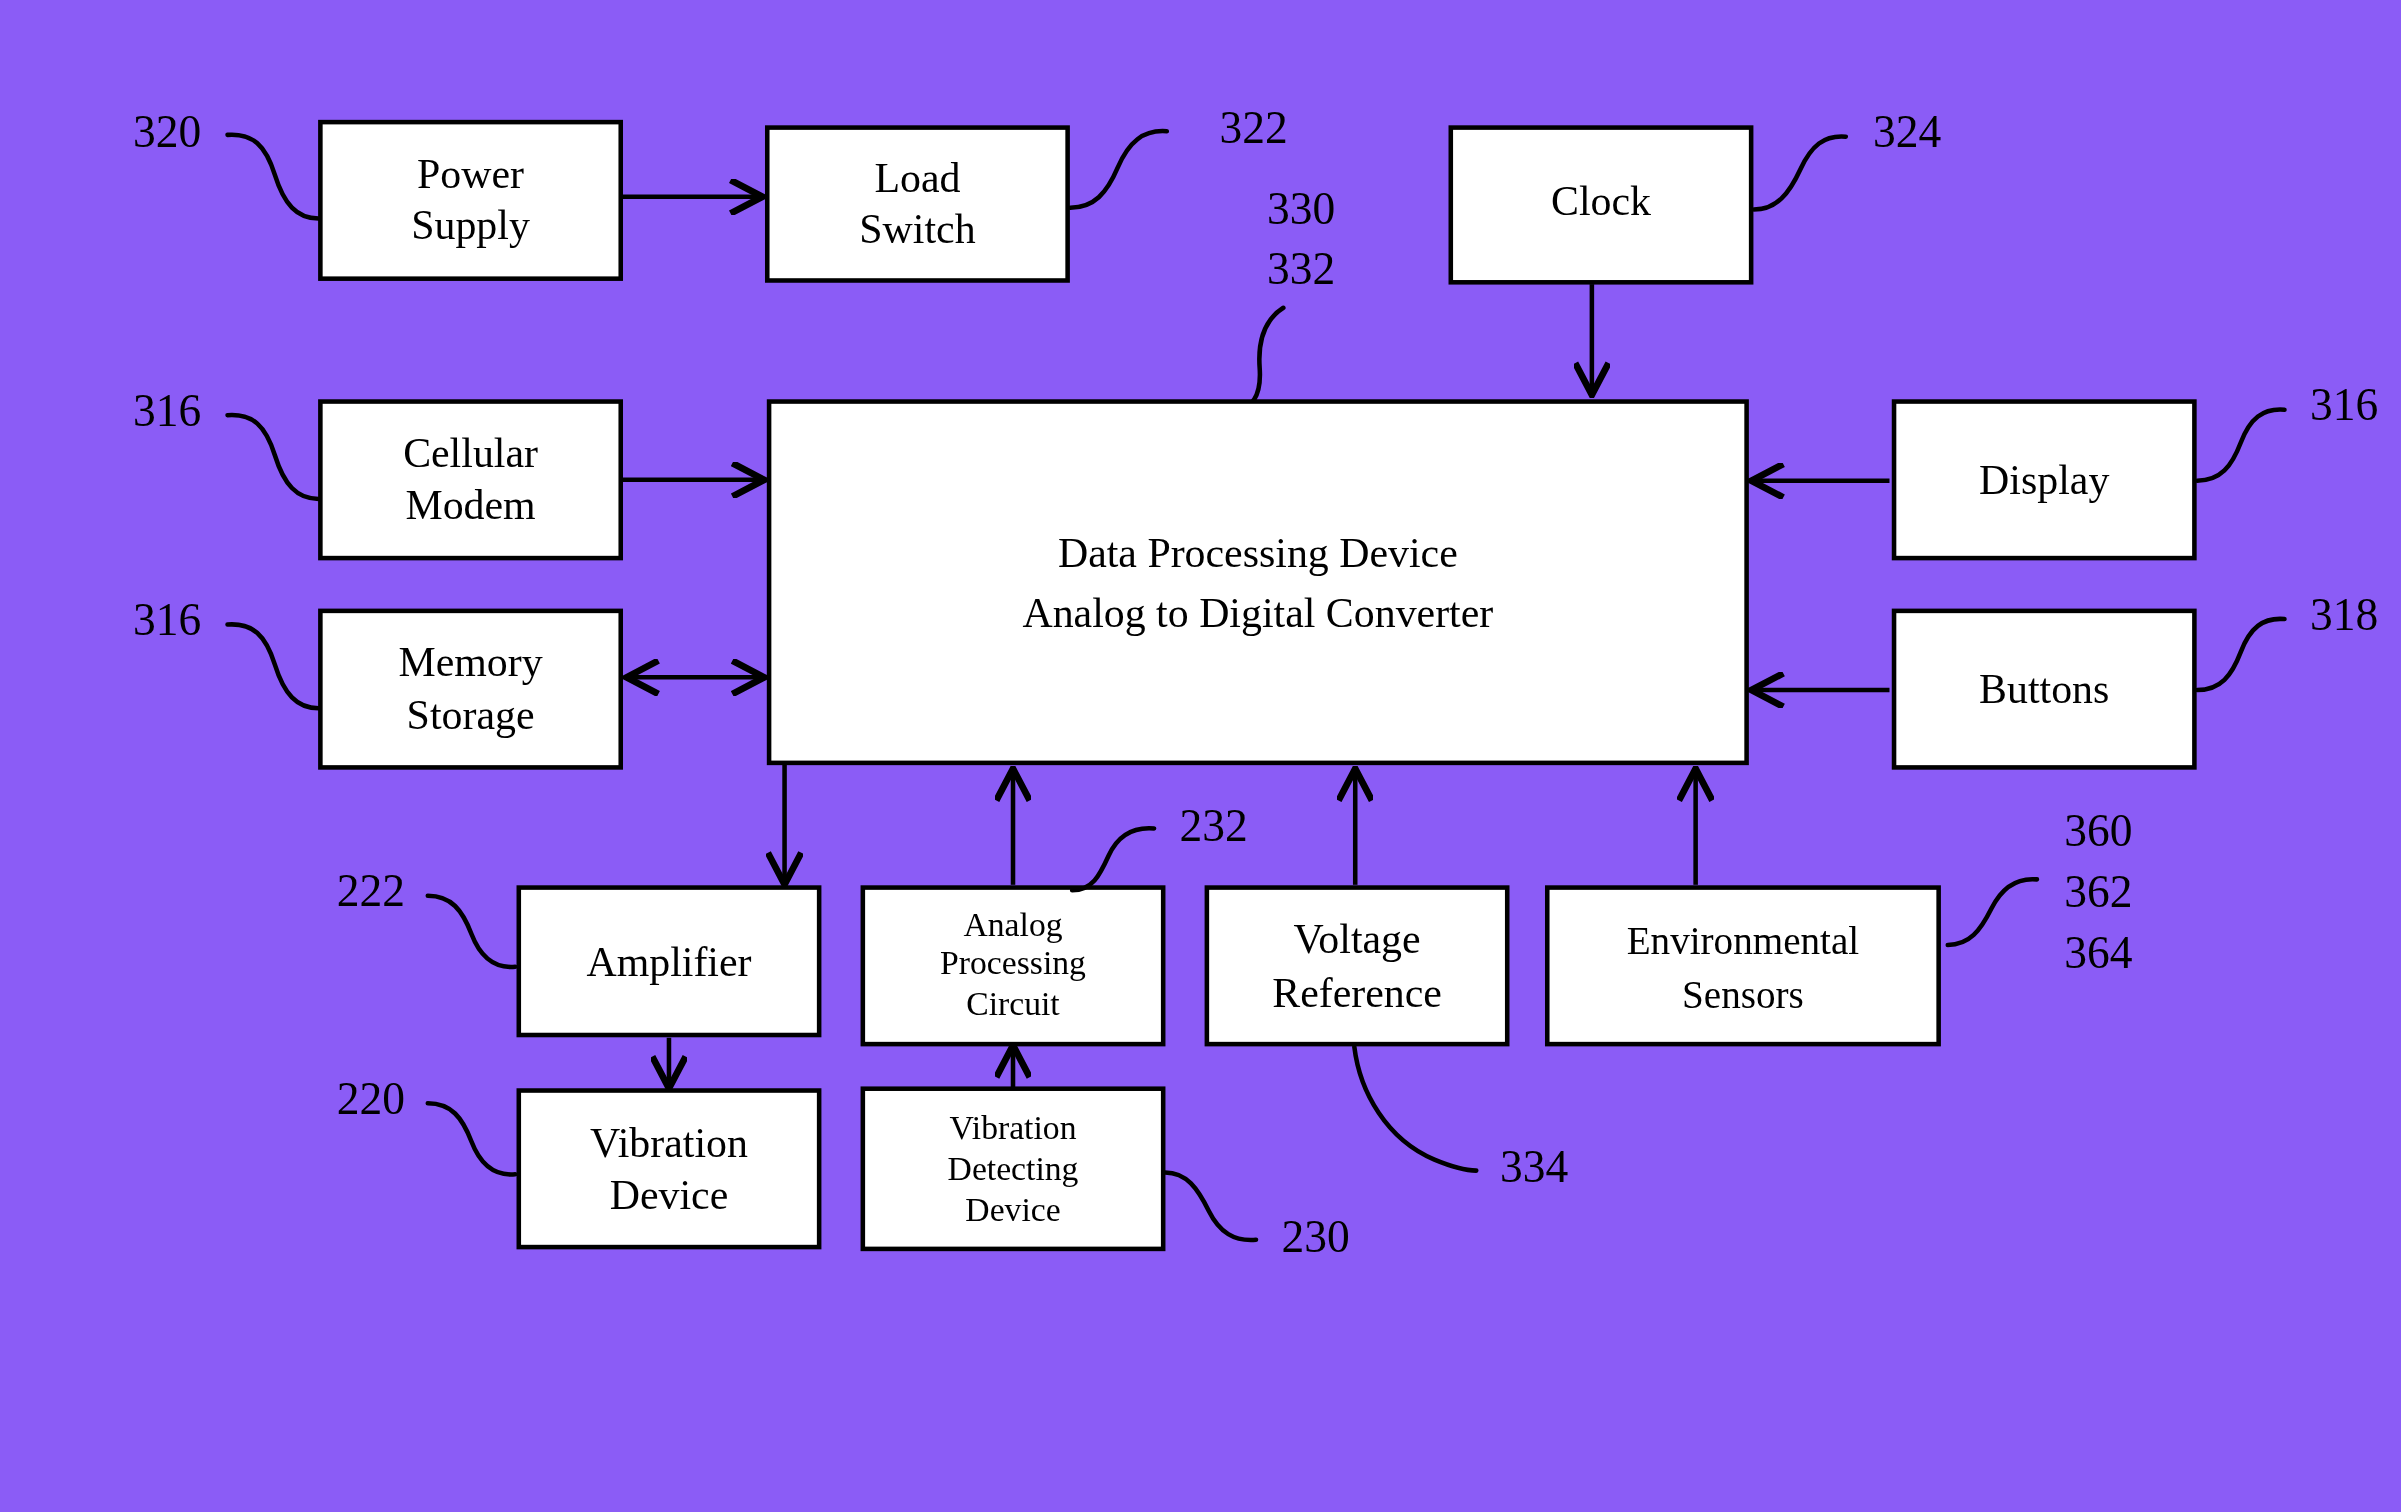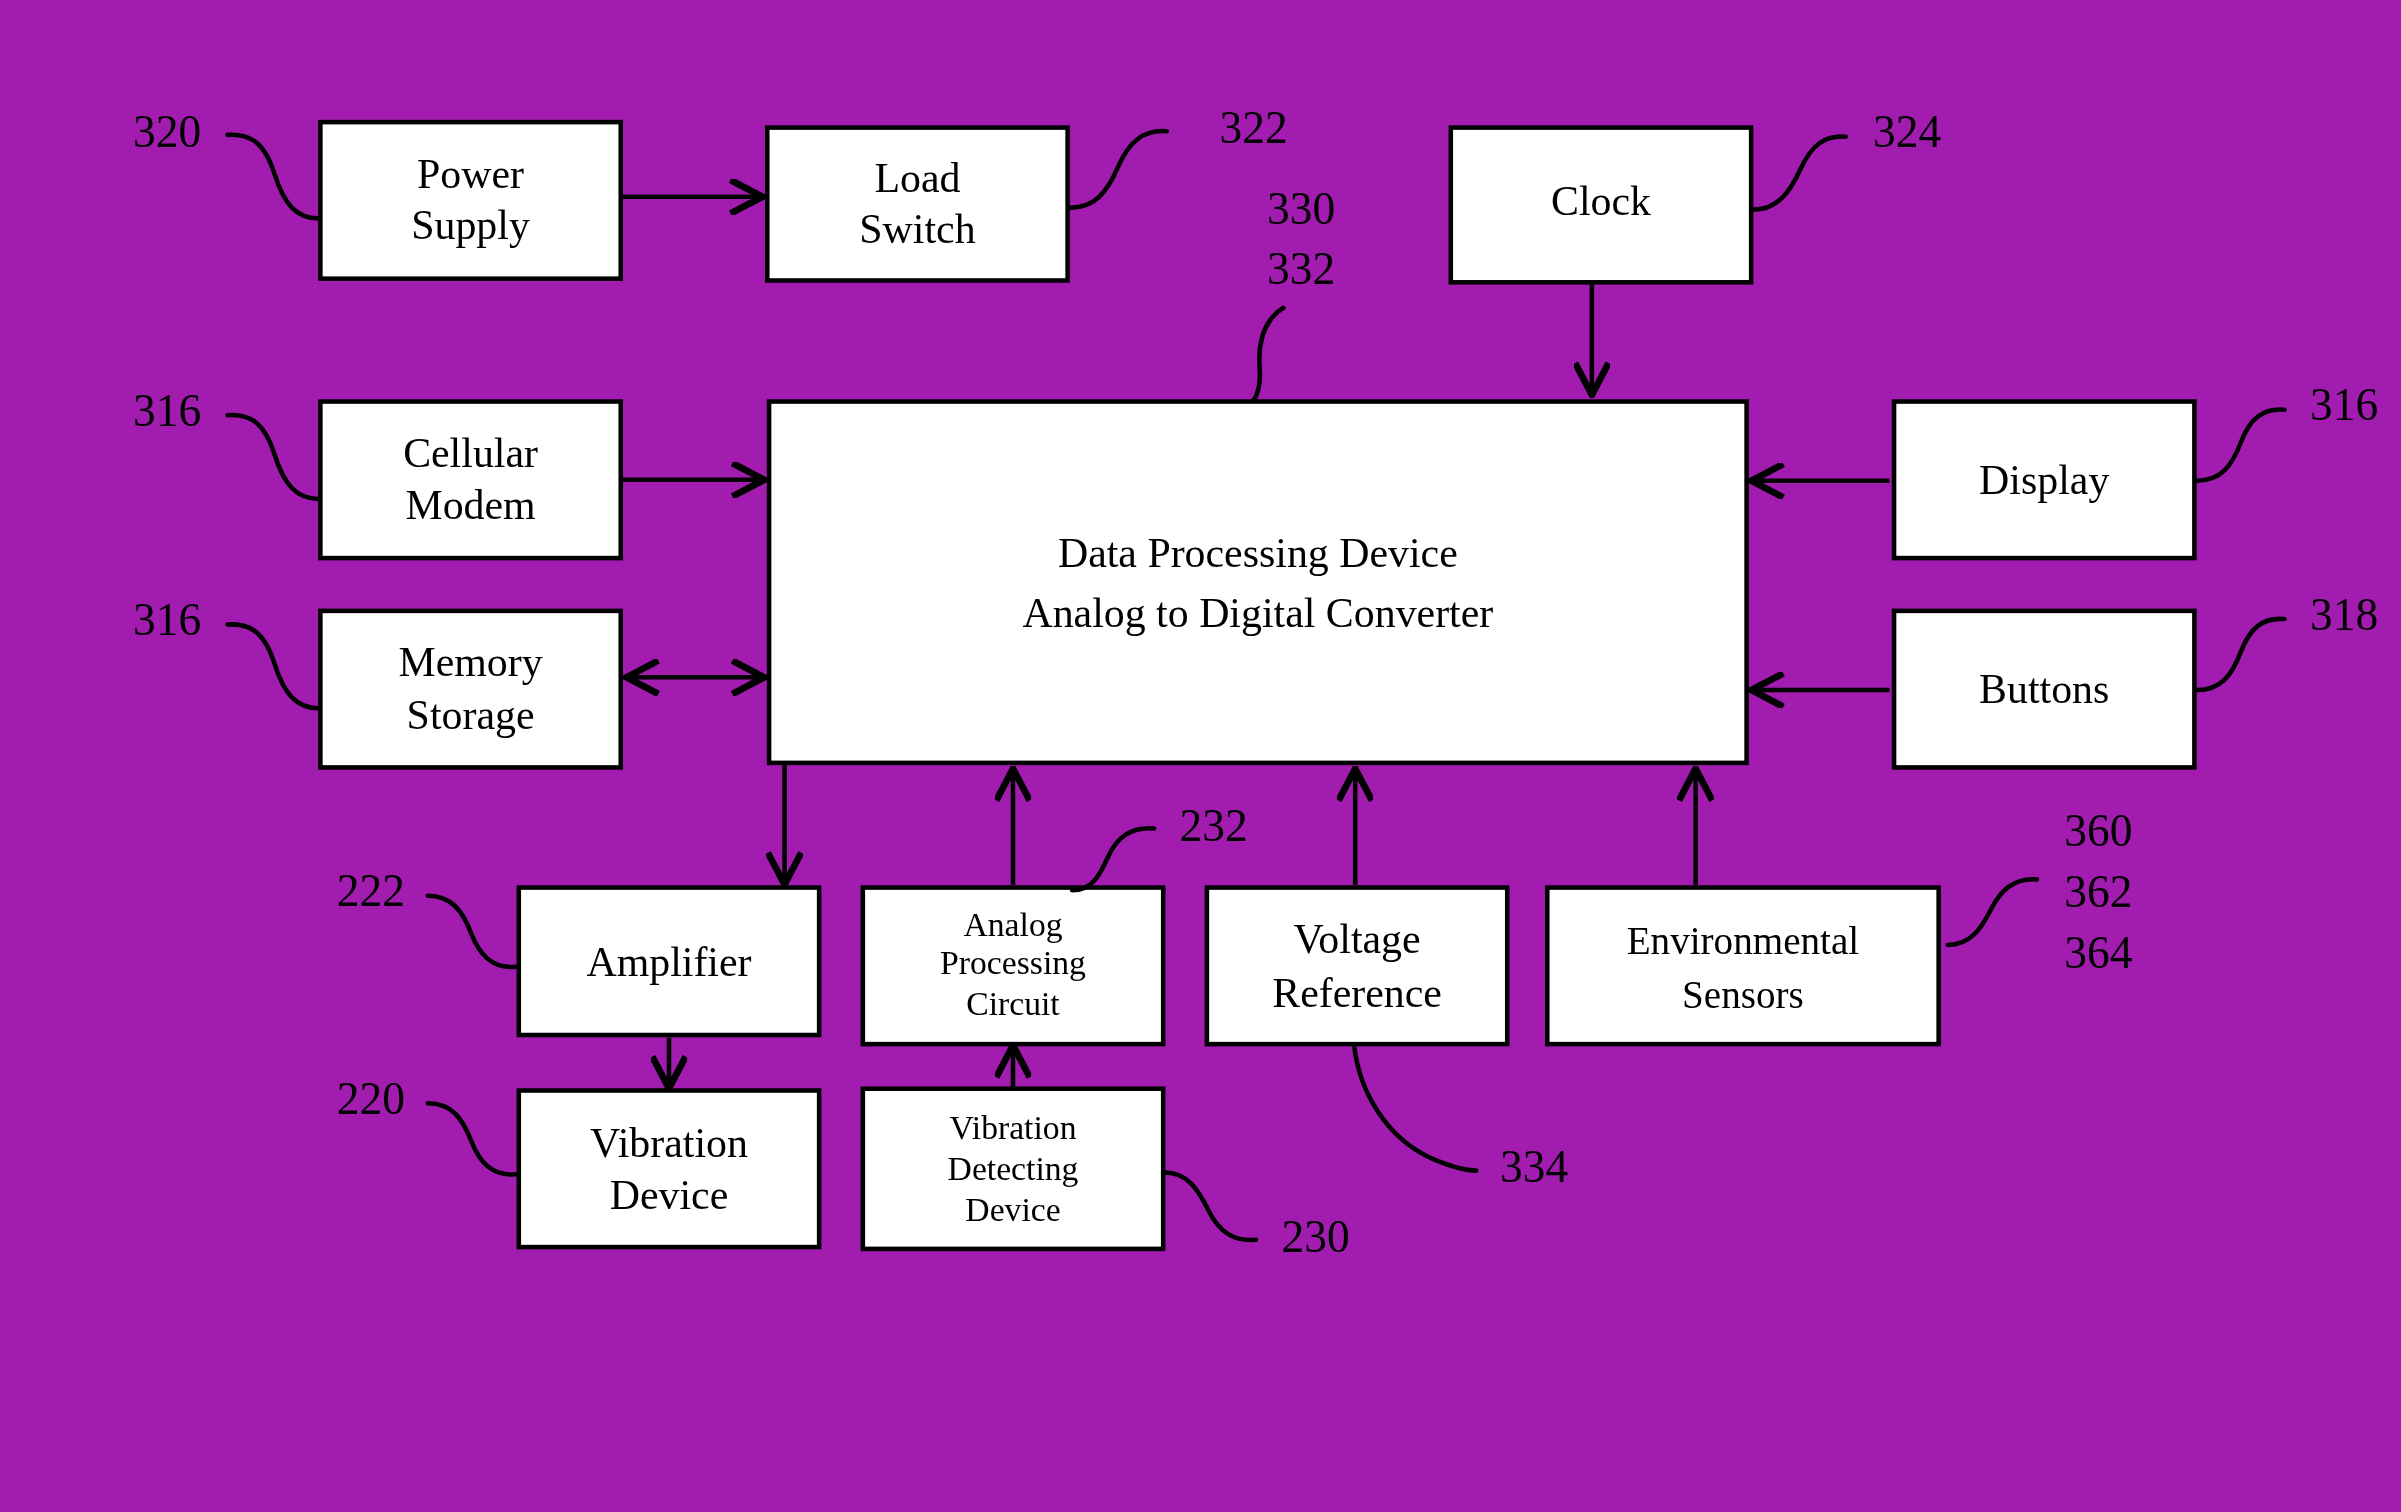--- a/index.html
+++ b/index.html
@@ -8,21 +8,21 @@
     padding: 0;
     background: #ffffff;
   }
   body {
     font-family: "Liberation Serif", "DejaVu Serif", serif;
   }
   #diagram-root {
     position: relative;
     width: 2401px;
     height: 1513px;
-    background: #a21caf;
+    background: #8b5cf6;
     overflow: hidden;
   }
   svg.diagram {
     position: absolute;
     top: 0;
     left: 0;
     width: 2401px;
     height: 1513px;
     display: block;
   }

